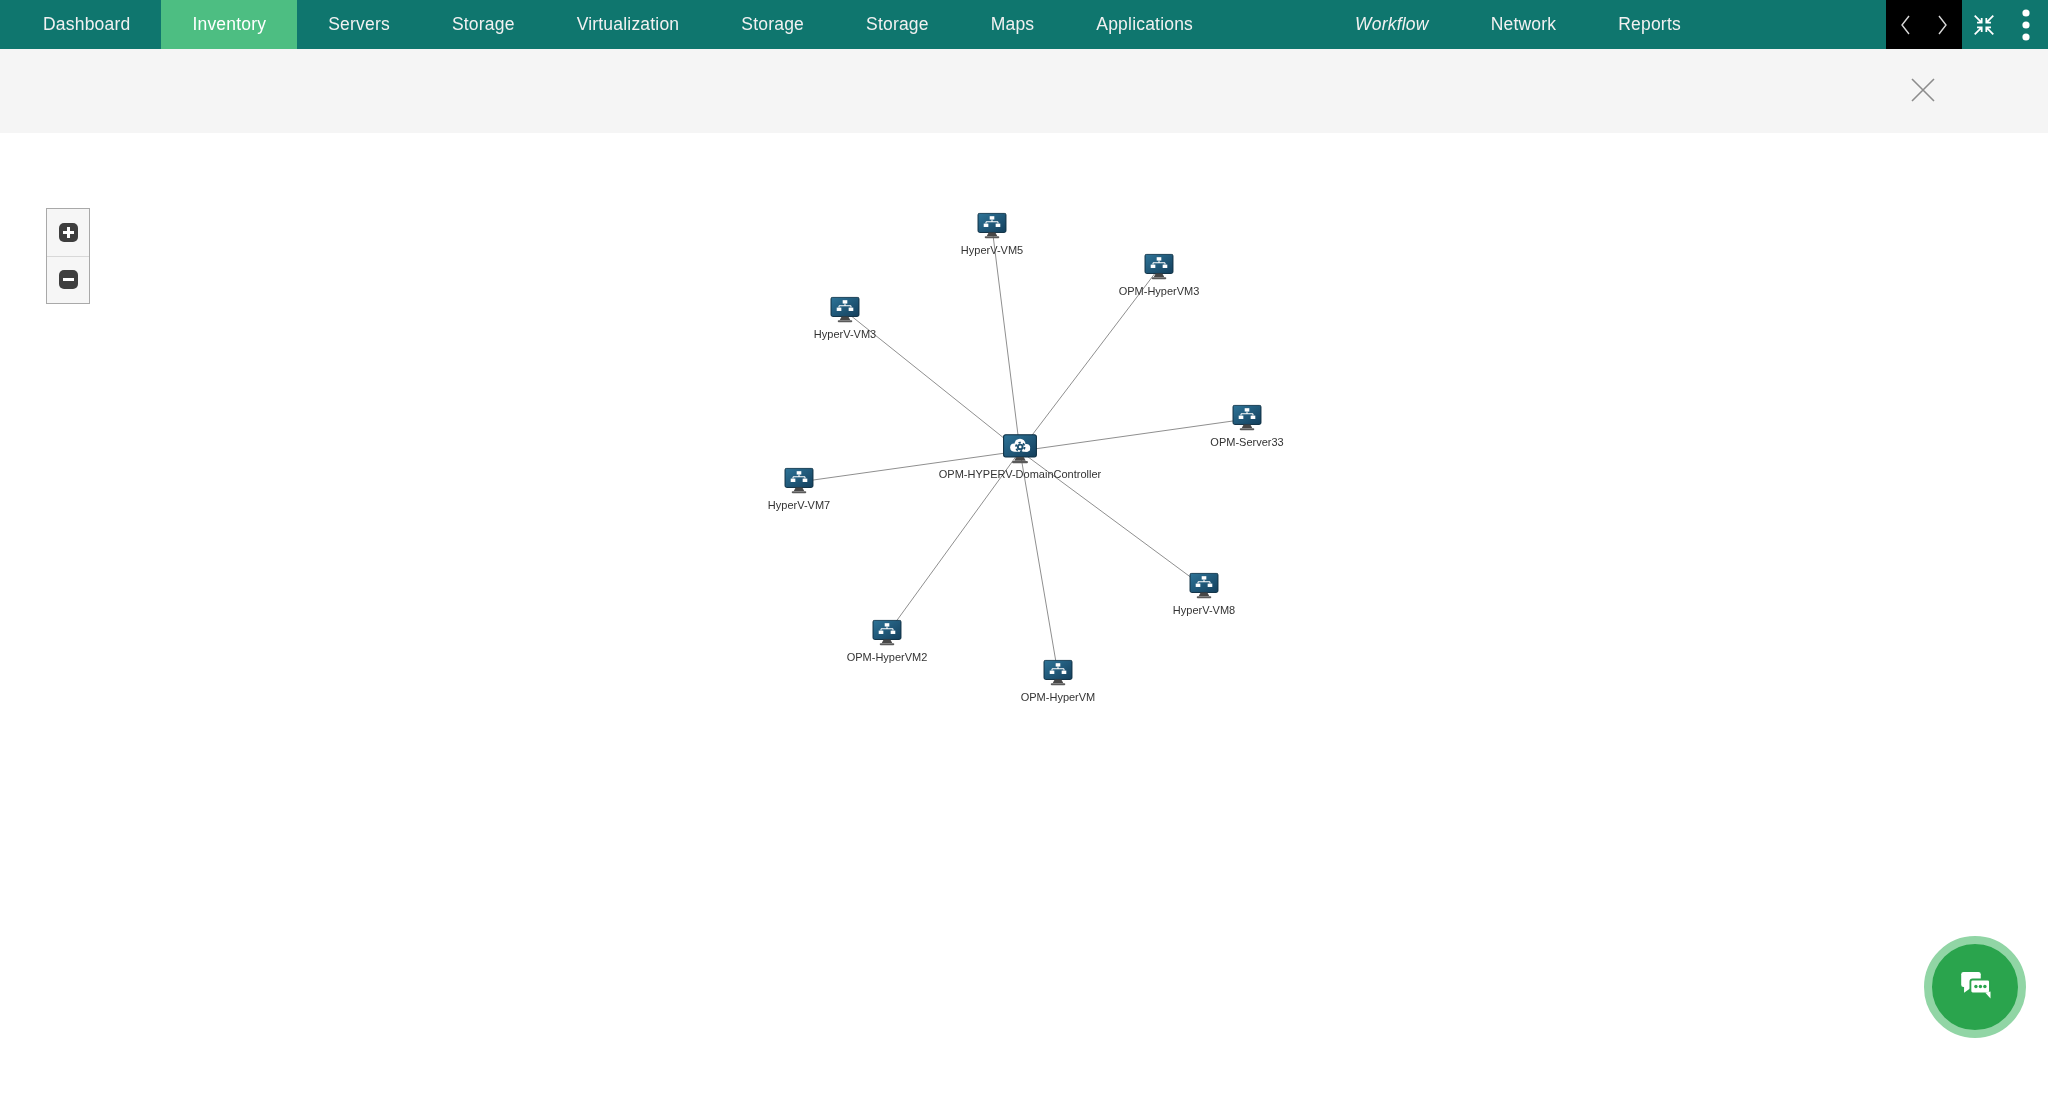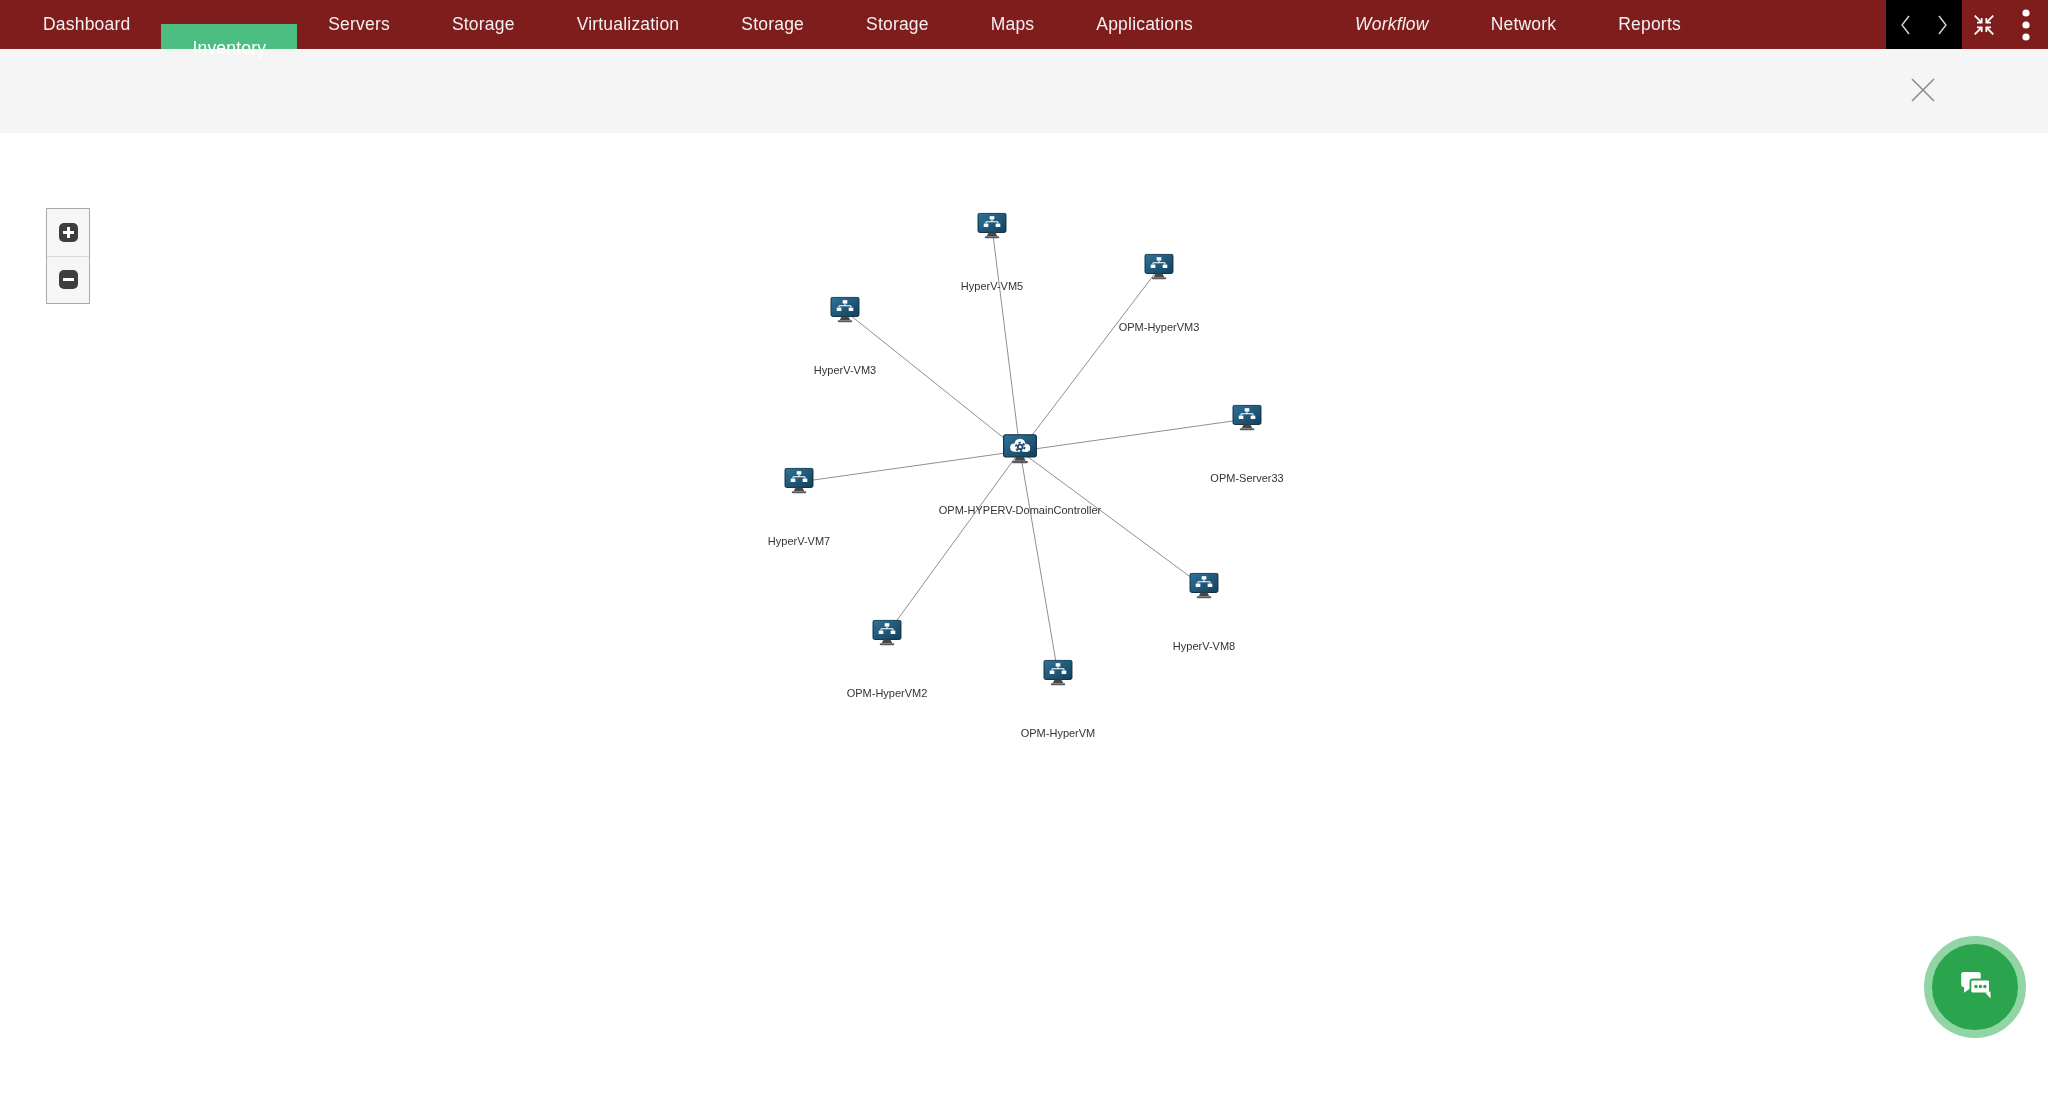--- a/index.html
+++ b/index.html
@@ -2,25 +2,25 @@
 <html><head>
 <meta charset="utf-8">
 <style>
   * { margin:0; padding:0; box-sizing:border-box; }
   html,body { width:2048px; height:1106px; overflow:hidden; background:#ffffff;
               font-family:"Liberation Sans", sans-serif; }
   body { position:relative; }
 
   
   .navbar { position:absolute; left:0; top:0; width:2048px; height:49px;
-            background:#7f1d1d; display:flex; align-items:stretch; z-index:30; }
+            background:#0f766e; display:flex; align-items:stretch; z-index:30; }
   .nav-tabs { display:flex; align-items:stretch; padding-left:12px; flex:0 0 auto; }
   .navtab { color:#f1f1f1; font-size:17.5px; line-height:49px; padding:0 31px;
             cursor:pointer; white-space:nowrap; letter-spacing:.2px; }
-  .navtab.active { background:#4dbe82; color:#ffffff;margin-top:24px; }
+  .navtab.active { background:#4dbe82; color:#ffffff; }
   .navtab.gap-before { margin-left:100px;font-style:italic; }
   .nav-right { position:absolute; right:0; top:0; height:49px; display:flex; align-items:center; }
   .pager-block { width:76px; height:49px; background:#000000; display:flex;
                  align-items:center; justify-content:space-evenly; }
   .icon-btn { background:none; border:none; cursor:pointer; display:flex;
               align-items:center; justify-content:center; padding:0; }
   .pager-block .icon-btn { width:30px; height:49px; }
   .nav-right .plain-btn { width:44px; height:49px; }
   .kebab-btn { width:40px; height:49px; margin-right:2px; }
 
@@ -30,21 +30,21 @@
   .close-btn { position:absolute; right:109px; top:26px; width:32px; height:32px;
                background:none; border:none; cursor:pointer; }
 
   
   .map-area { position:absolute; left:0; top:133px; width:2048px; height:973px; background:#ffffff; }
   #edge-layer { position:absolute; left:0; top:0; z-index:1; }
   #node-layer { position:absolute; left:0; top:0; width:2048px; height:1106px; z-index:2; pointer-events:none; }
   .node { position:absolute; pointer-events:auto; cursor:pointer; }
   .node svg.nicon { position:absolute; transform:translate(-50%,-54%); display:block; }
   .nodelabel { position:absolute; top:17px; transform:translateX(-50%);
-               white-space:nowrap; font-size:11px; color:#333333;margin-top:36px; }
+               white-space:nowrap; font-size:11px; color:#333333; }
 
   
   .zoom-panel { position:absolute; left:46px; top:208px; width:44px; height:96px;
                 background:#f6f6f6; border:1px solid #a9a9a9; z-index:10;
                 display:flex; flex-direction:column; }
   .zoom-btn { flex:1; background:none; border:none; cursor:pointer;
               display:flex; align-items:center; justify-content:center; }
   .zoom-btn + .zoom-btn { border-top:1px solid #d8d8d8; }
   .zoom-glyph { width:19px; height:19px; background:#3e3e3e; border-radius:5px; position:relative; }
   .zoom-glyph::before { content:""; position:absolute; left:4px; top:8px; width:11px; height:3px; background:#ffffff; }

